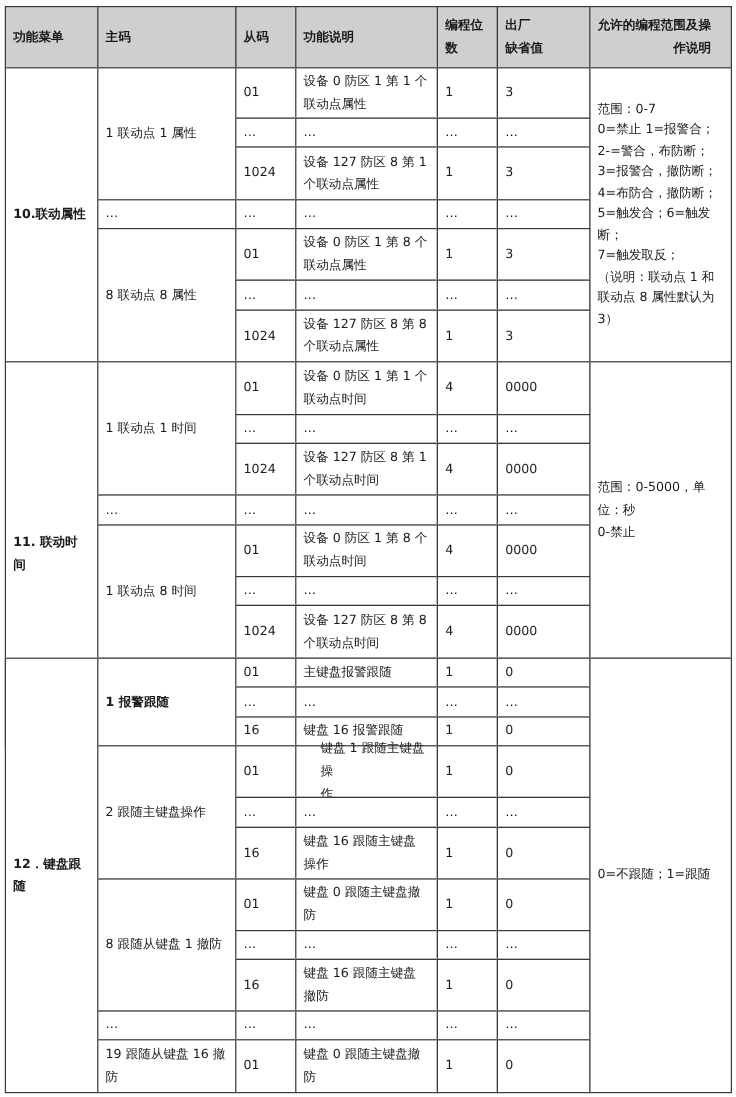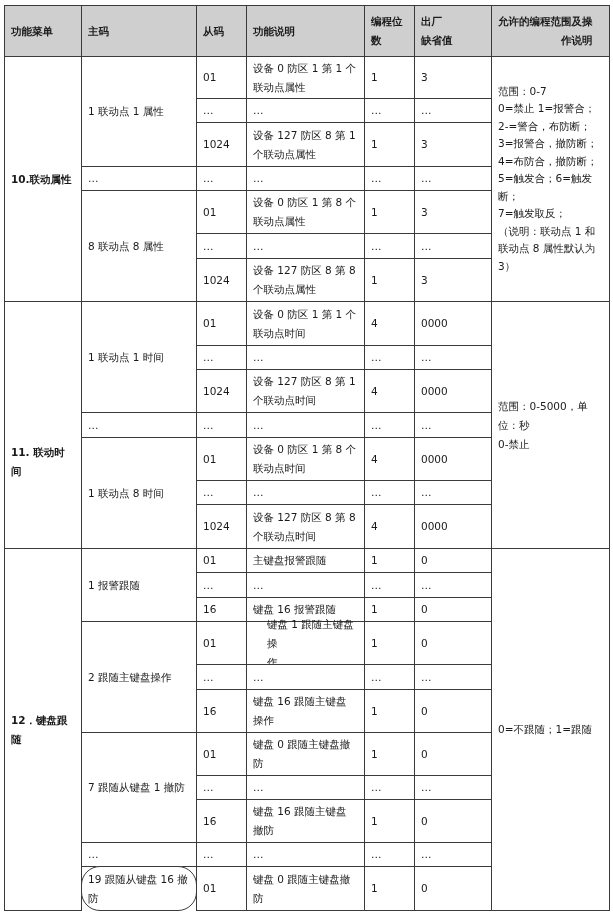--- a/index.html
+++ b/index.html
@@ -260,21 +260,21 @@
     <div class="cell" style="left: 414px; top: 504px; width: 78px; height: 45px;">
       <span>0000</span>
     </div>
     <div class="cell bold" style="left: 4px; top: 548px; width: 78px; height: 363px;">
       <span>12．键盘跟
 随</span>
     </div>
     <div class="cell" style="left: 491px; top: 548px; width: 119px; height: 363px;">
       <span>0=不跟随；1=跟随</span>
     </div>
-    <div class="cell" style="left: 81px; top: 548px; width: 116px; height: 74px;">
+    <div class="cell" style="left: 81px; top: 548px; width: 116px; height: 74px; font-weight: bold;">
       <span>1 报警跟随</span>
     </div>
     <div class="cell" style="left: 196px; top: 548px; width: 51px; height: 25px;">
       <span>01</span>
     </div>
     <div class="cell" style="left: 246px; top: 548px; width: 119px; height: 25px;">
       <span>主键盘报警跟随</span>
     </div>
     <div class="cell" style="left: 364px; top: 548px; width: 51px; height: 25px;">
       <span>1</span>
@@ -341,21 +341,21 @@
       <span>键盘 16 跟随主键盘
 操作</span>
     </div>
     <div class="cell" style="left: 364px; top: 689px; width: 51px; height: 44px;">
       <span>1</span>
     </div>
     <div class="cell" style="left: 414px; top: 689px; width: 78px; height: 44px;">
       <span>0</span>
     </div>
     <div class="cell" style="left: 81px; top: 732px; width: 116px; height: 111px;">
-      <span>7 跟随从键盘 1 撤防</span>
+      <span>8 跟随从键盘 1 撤防</span>
     </div>
     <div class="cell" style="left: 196px; top: 732px; width: 51px; height: 44px;">
       <span>01</span>
     </div>
     <div class="cell" style="left: 246px; top: 732px; width: 119px; height: 44px;">
       <span>键盘 0 跟随主键盘撤
 防</span>
     </div>
     <div class="cell" style="left: 364px; top: 732px; width: 51px; height: 44px;">
       <span>1</span>
@@ -396,21 +396,21 @@
     </div>
     <div class="cell" style="left: 246px; top: 842px; width: 119px; height: 25px;">
       <span>…</span>
     </div>
     <div class="cell" style="left: 364px; top: 842px; width: 51px; height: 25px;">
       <span>…</span>
     </div>
     <div class="cell" style="left: 414px; top: 842px; width: 78px; height: 25px;">
       <span>…</span>
     </div>
-    <div class="cell" style="left: 81px; top: 866px; width: 116px; height: 45px; border-radius: 19px;">
+    <div class="cell" style="left: 81px; top: 866px; width: 116px; height: 45px;">
       <span>19 跟随从键盘 16 撤
 防</span>
     </div>
     <div class="cell" style="left: 196px; top: 866px; width: 51px; height: 45px;">
       <span>01</span>
     </div>
     <div class="cell" style="left: 246px; top: 866px; width: 119px; height: 45px;">
       <span>键盘 0 跟随主键盘撤
 防</span>
     </div>

